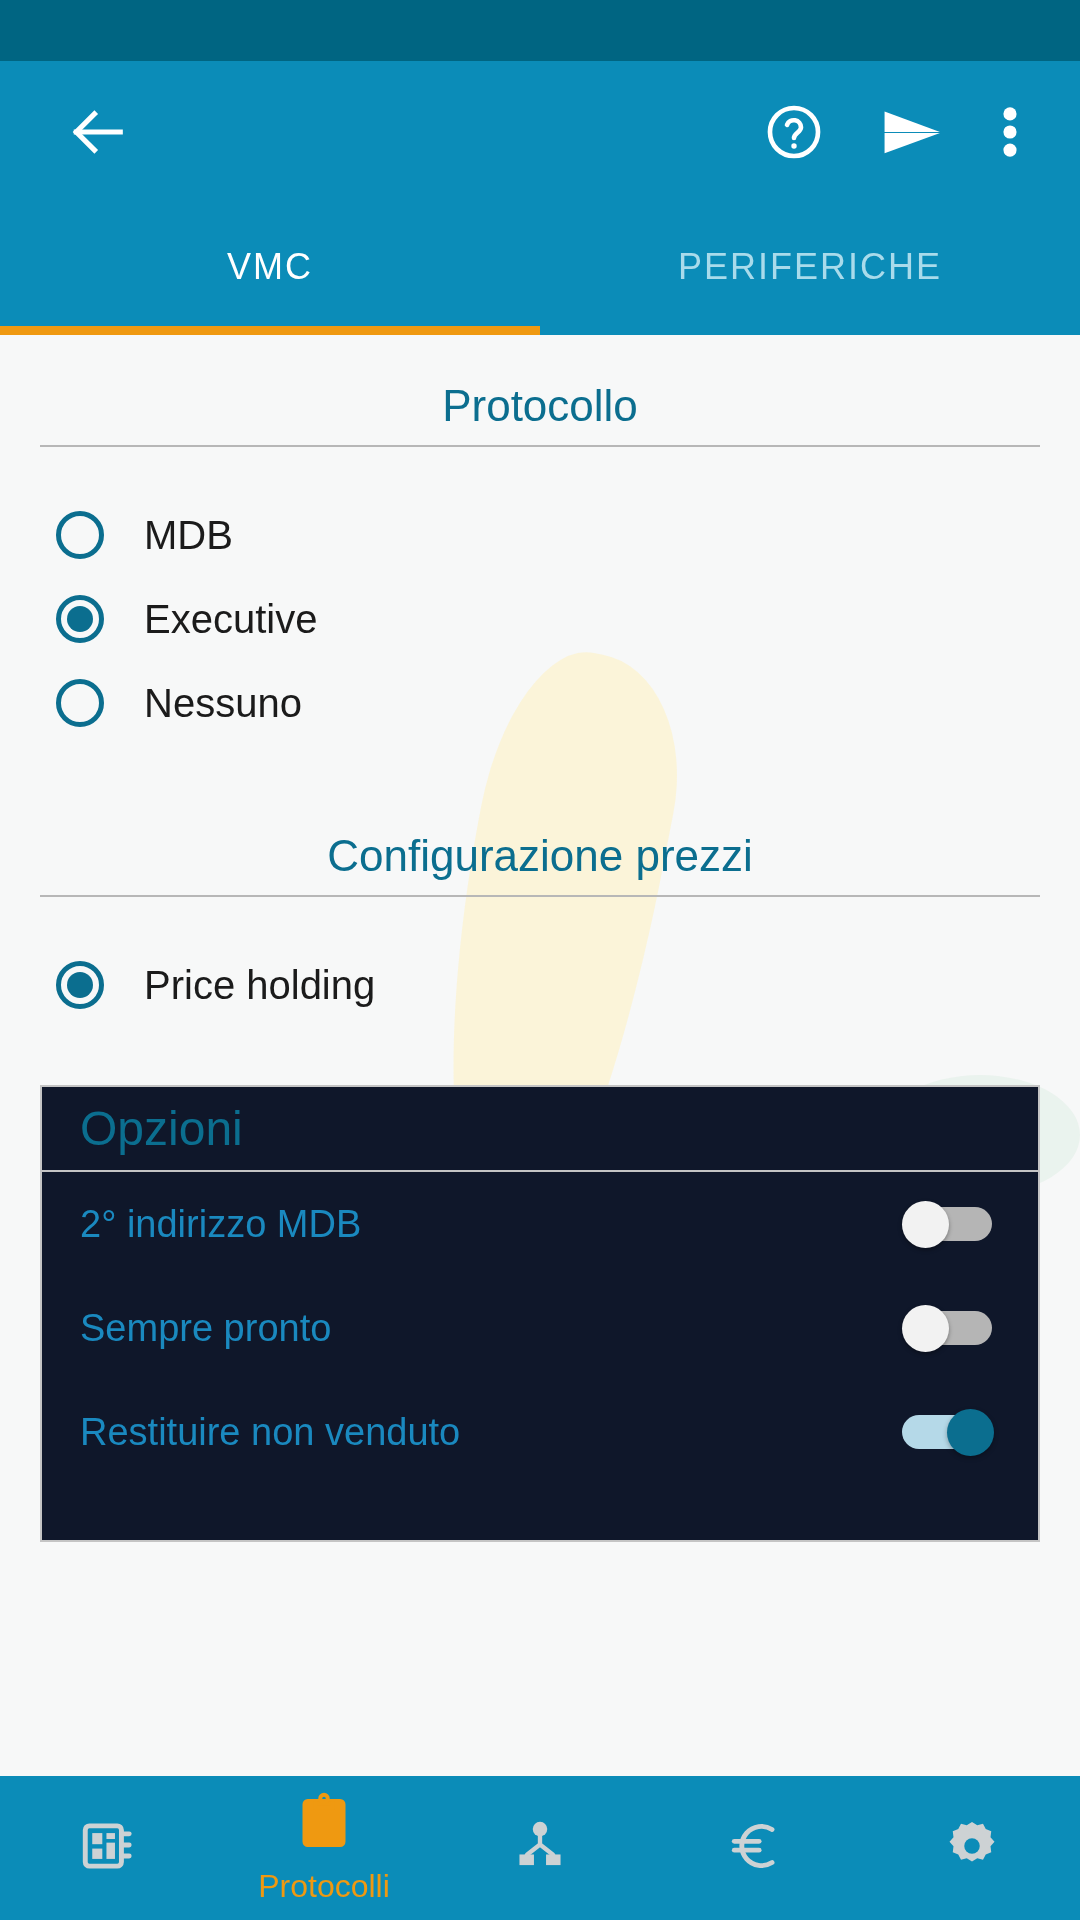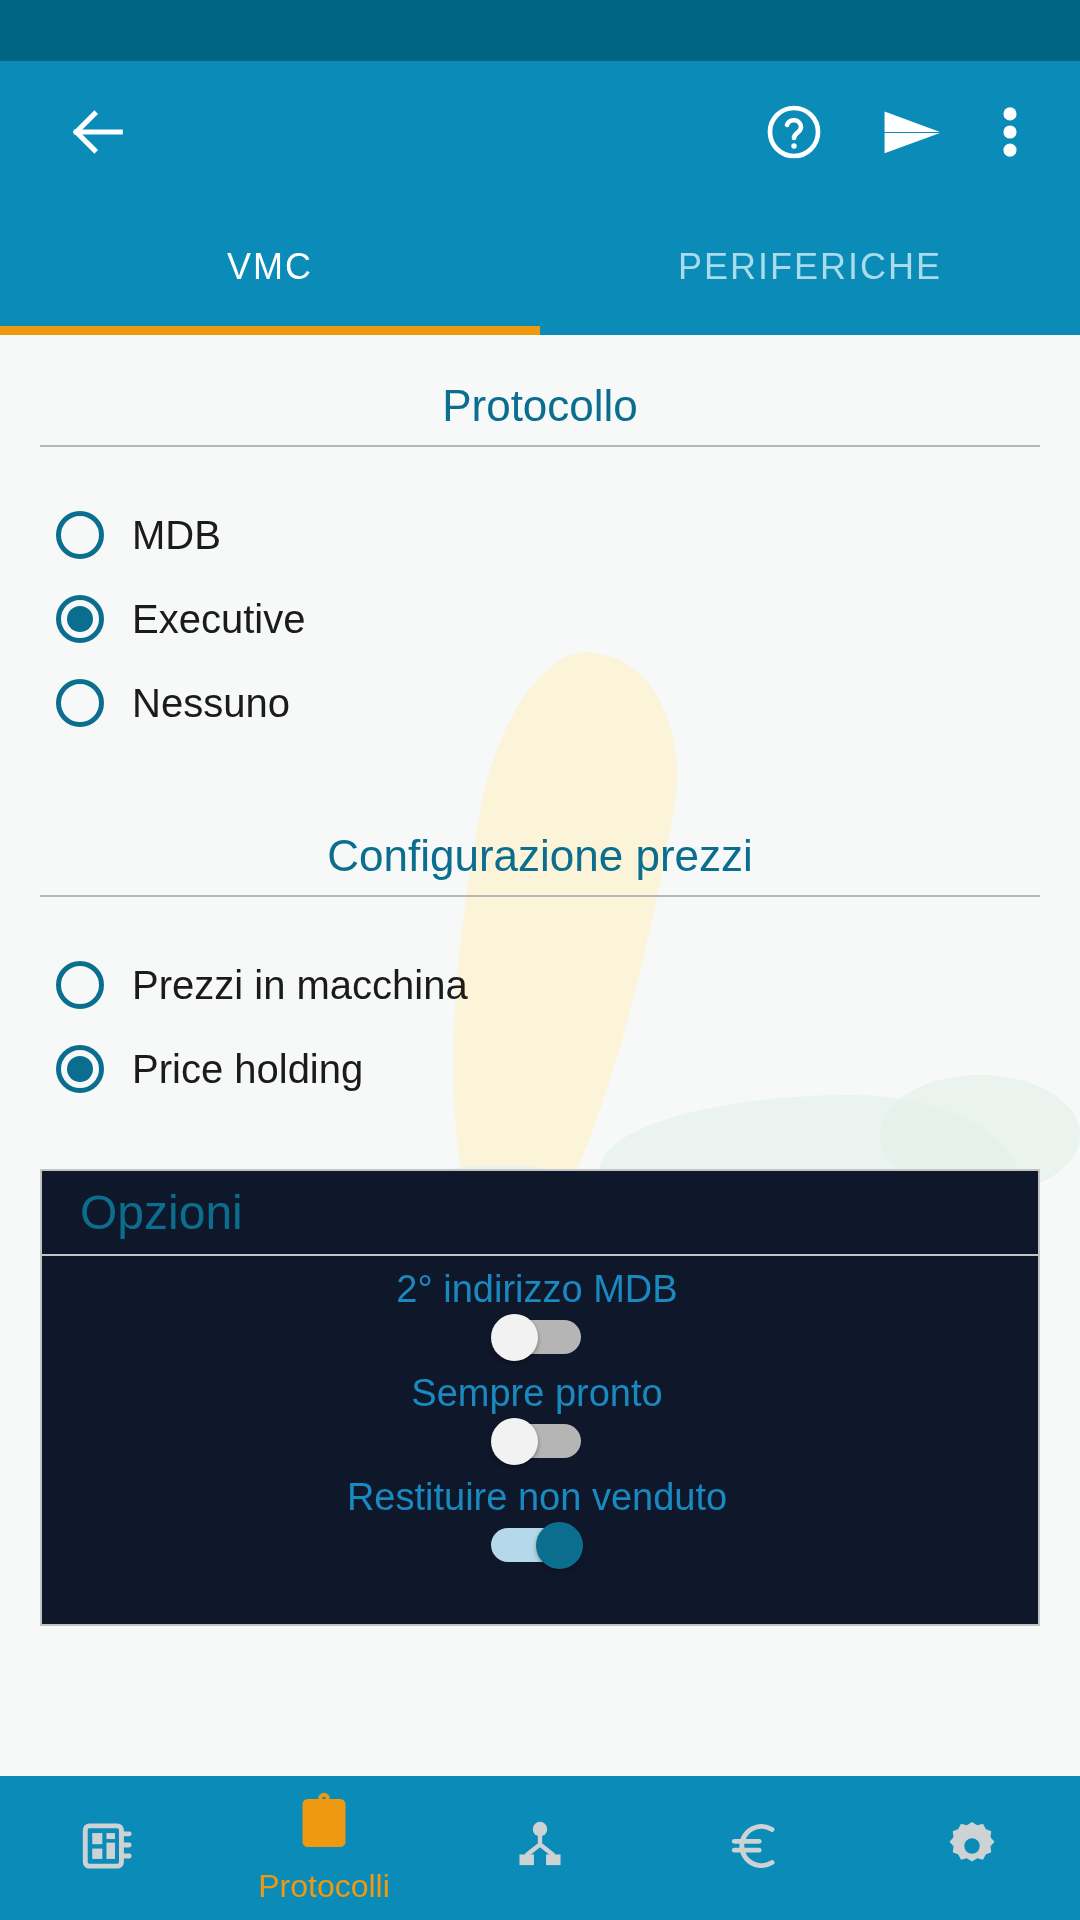--- a/index.html
+++ b/index.html
@@ -159,21 +159,21 @@
     background: transparent;
   }
   .radio-mark .dot {
     width: 26px; height: 26px;
     border-radius: 50%;
     background: #0b6e8f;
     display: none;
   }
   .radio-row.checked .radio-mark .dot { display: block; }
   .radio-label {
-    margin-left: 28px;
+    margin-left: 40px;
     font-size: 40px;
     color: #1b1b1b;
   }
 
   
   .primary-btn {
     margin: 0 40px;
     height: 122px;
     background: #0b8cb8;
     border-bottom: 3px solid #0a7ba2;
@@ -203,23 +203,22 @@
   .card-header-title {
     color: #0b6e8f;
     font-size: 48px;
   }
   .card-body { padding: 0; }
 
   .opt-row {
     display: flex;
     align-items: center;
     height: 104px;
-    padding: 12px 44px 0 38px;
-    cursor: pointer;
-    flex-direction: column;
+    padding: 0 44px 0 38px;
+    cursor: pointer;
   }
   .opt-label {
     flex: 1 1 auto;
     color: #1a89bf;
     font-size: 38px;
   }
 
   
   .switch {
     position: relative;
@@ -361,24 +360,20 @@
             <span class="radio-label">Nessuno</span>
           </div>
         </div>
       </div>
 
       <div style="padding-top:86px;">
         <div class="section-title">Configurazione prezzi</div>
         <div class="section-rule"></div>
 
         <div class="radio-group">
-          <div class="radio-row">
-            <span class="radio-mark"></span>
-            <span class="radio-label">Prezzi in macchina</span>
-          </div>
           <div class="radio-row checked">
             <span class="radio-mark">
                 <span class="dot"></span>
               </span>
             <span class="radio-label">Price holding</span>
           </div>
         </div>
       </div>
 
 

